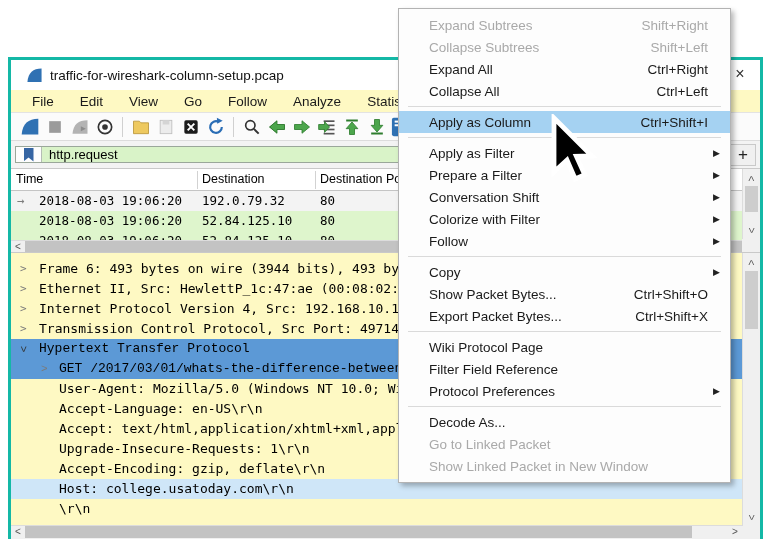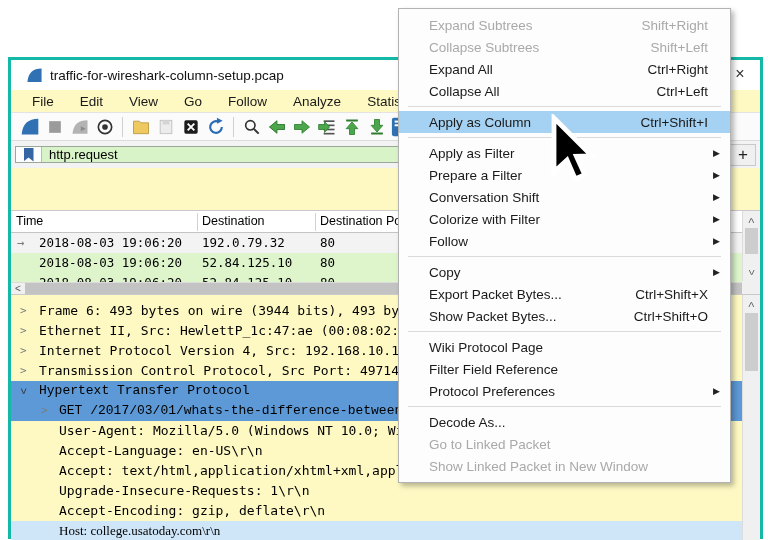--- a/index.html
+++ b/index.html
@@ -29,21 +29,21 @@
                   background:var(--filter-green); }
   .bookmark-box { width:26px; align-self:stretch; background:#fdfdfd; border-right:1px solid #b5bdb5;
                   display:flex; align-items:center; justify-content:center; }
   .bookmark { width:10px; height:14px; background:#3665a3;
               clip-path:polygon(0 0,100% 0,100% 100%,50% 72%,0 100%); }
   .filter-text { font-size:13px; color:#000; padding-left:7px; }
   .filter-add { width:26px; margin-left:3px; background:#f0f0f0; border:1px solid #c9c9c9;
                 font-size:17px; color:#222; display:flex; align-items:center; justify-content:center; }
 
   
-  .packet-pane { position:relative; height:84px; border-top:1px solid #c9c9c9;margin-top:42px; }
+  .packet-pane { position:relative; height:84px; border-top:1px solid #c9c9c9; }
   .pl-main { position:absolute; left:0; top:0; right:18px; bottom:0; overflow:hidden; }
   .pl-header { position:relative; height:22px; background:#fff; border-bottom:1px solid #c4c4c4;
                font-size:12.5px; color:#000; }
   .pl-header span { position:absolute; top:3px; }
   .h-time{left:5px;} .h-dest{left:191px;} .h-port{left:309px;}
   .col-line { position:absolute; top:2px; width:1px; height:18px; background:#d2d2d2; }
   .pl-rows { height:49px; overflow:hidden; font-family:"DejaVu Sans Mono", monospace; font-size:12.5px; }
   .pl-row { position:relative; height:20px; line-height:20px; color:#000; }
   .pl-row.current { background:#f3f3f3; }
   .pl-row.http { background:var(--row-green); }
@@ -65,21 +65,21 @@
   .vsb-thumb { position:absolute; left:2px; width:13px; background:#cdcdcd; }
   .corner { position:absolute; right:0; bottom:0; width:18px; height:13px; background:#f0f0f0; }
 
   
   .details-pane { position:relative; height:287px; border-top:1px solid #c9c9c9; overflow:hidden; }
   .dt-main { position:absolute; left:0; top:0; right:18px; bottom:14px; overflow:hidden; padding-top:6px;
              font-family:"DejaVu Sans Mono", monospace; font-size:13px; }
   .drow { position:relative; height:20px; line-height:20px; color:#000; padding-left:28px; white-space:pre; }
   .drow.i1 { padding-left:48px; }
   .drow.sel { background:var(--selection-blue);font-family:Liberation Mono, monospace; }
-  .drow.field { background:var(--field-blue);font-family:Liberation Serif, serif; }
+  .drow.field { background:var(--field-blue); }
   .chev { position:absolute; top:0; left:9px; color:#7a7a7a; font-size:11px; }
   .drow.i1 .chev { left:30px; }
   .chev.open { transform:rotate(90deg); color:#333; }
   .dt-hscroll { position:absolute; left:0; right:18px; bottom:0; height:14px; background:#f0f0f0;
                 border-top:1px solid #dcdcdc; }
   .dt-vsb { top:0; bottom:13px; }
 
   
   .ctx { position:absolute; left:398px; top:8px; width:333px; background:#fdfdfd;
          border:1px solid #b3b3b3; box-shadow:3px 3px 5px rgba(0,0,0,.28); padding:5px 0; z-index:50; }
@@ -347,26 +347,26 @@
       <div class="cm-item">
         <span class="cm-label">Follow</span>
         <span class="cm-arrow">▶</span>
       </div>
       <div class="cm-sep"></div>
       <div class="cm-item">
         <span class="cm-label">Copy</span>
         <span class="cm-arrow">▶</span>
       </div>
       <div class="cm-item">
+        <span class="cm-label">Show Packet Bytes...</span>
+        <span class="cm-shortcut">Ctrl+Shift+O</span>
+      </div>
+      <div class="cm-item">
         <span class="cm-label">Export Packet Bytes...</span>
         <span class="cm-shortcut">Ctrl+Shift+X</span>
-      </div>
-      <div class="cm-item">
-        <span class="cm-label">Show Packet Bytes...</span>
-        <span class="cm-shortcut">Ctrl+Shift+O</span>
       </div>
       <div class="cm-sep"></div>
       <div class="cm-item">
         <span class="cm-label">Wiki Protocol Page</span>
       </div>
       <div class="cm-item">
         <span class="cm-label">Filter Field Reference</span>
       </div>
       <div class="cm-item">
         <span class="cm-label">Protocol Preferences</span>

